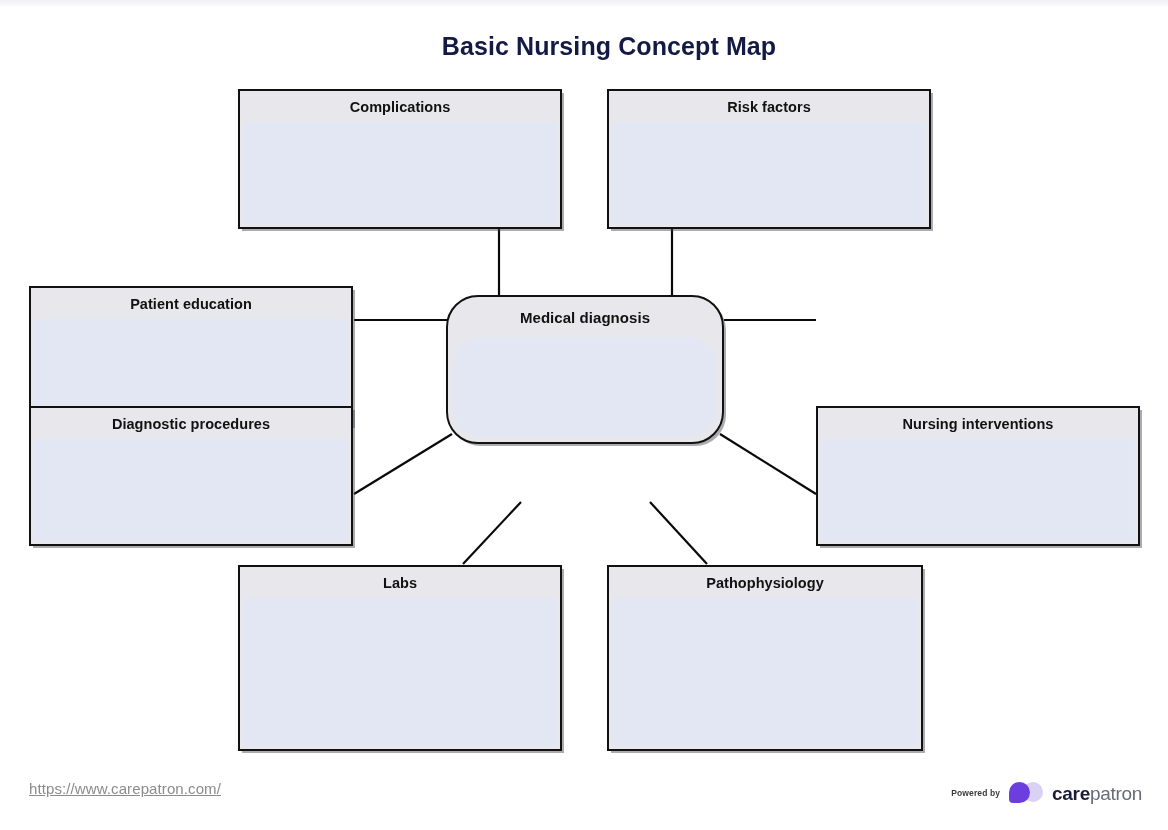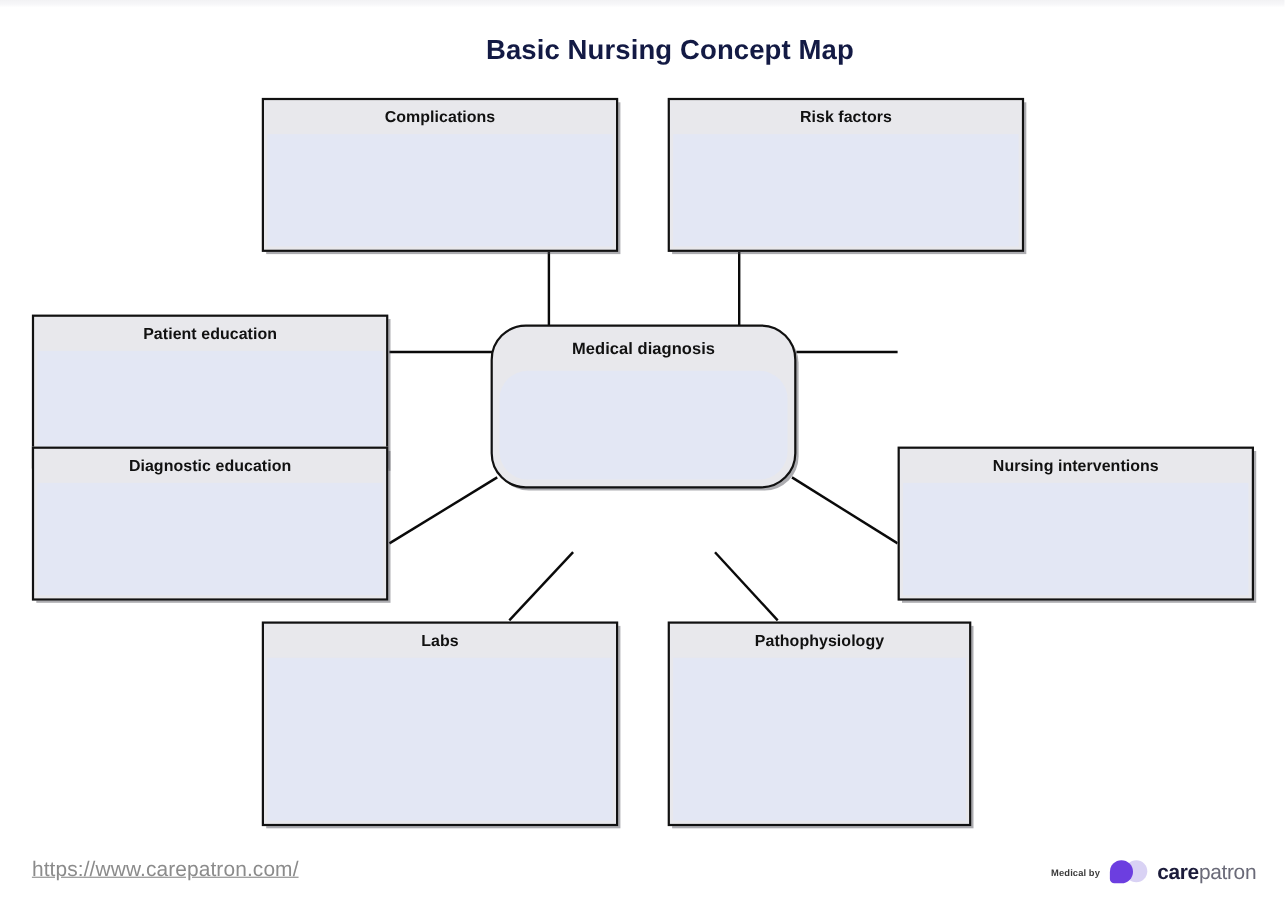--- a/index.html
+++ b/index.html
@@ -96,21 +96,21 @@
     top: 40px;
     bottom: 6px;
     border-radius: 26px;
   }
 
   
   .footer-url {
     position: absolute;
     left: 29px;
     top: 780px;
-    font-size: 19px;
+    font-size: 15px;
     color: #8b8b8b;
     text-decoration: underline;
     letter-spacing: 0.1px;
   }
   .brand {
     position: absolute;
     right: 26px;
     top: 782px;
     display: flex;
     align-items: center;
@@ -189,48 +189,48 @@
     <div class="node-body"></div>
   </div>
 
   <div class="node" style="left:29px; top:248px; width:324px; height:140px;margin-top:38px;">
     <div class="node-title">Patient education</div>
     <div class="node-body"></div>
   </div>
 
 
   <div class="node" style="left:29px; top:406px; width:324px; height:140px;">
-    <div class="node-title">Diagnostic education</div>
+    <div class="node-title">Diagnostic procedures</div>
     <div class="node-body"></div>
   </div>
 
   <div class="node" style="left:816px; top:406px; width:324px; height:140px;">
     <div class="node-title">Nursing interventions</div>
     <div class="node-body"></div>
   </div>
 
   <div class="node" style="left:238px; top:565px; width:324px; height:186px;">
     <div class="node-title">Labs</div>
     <div class="node-body"></div>
   </div>
 
-  <div class="node" style="left:607px; top:565px; width:276px; height:186px;">
+  <div class="node" style="left:607px; top:565px; width:316px; height:186px;">
     <div class="node-title">Pathophysiology</div>
     <div class="node-body"></div>
   </div>
 
   <div class="node central" style="left:446px; top:295px; width:278px; height:149px;">
     <div class="node-title">Medical diagnosis</div>
     <div class="node-body"></div>
   </div>
 
   <a class="footer-url" href="#">https://www.carepatron.com/</a>
 
   <div class="brand">
-    <span class="powered">Medical by</span>
+    <span class="powered">Powered by</span>
     <span class="mark">
       <span class="blob-light"></span>
       <span class="blob-dark"></span>
     </span>
     <span class="wordmark">
       <span class="care">care</span><span class="patron">patron</span>
     </span>
   </div>
 
 </div>

